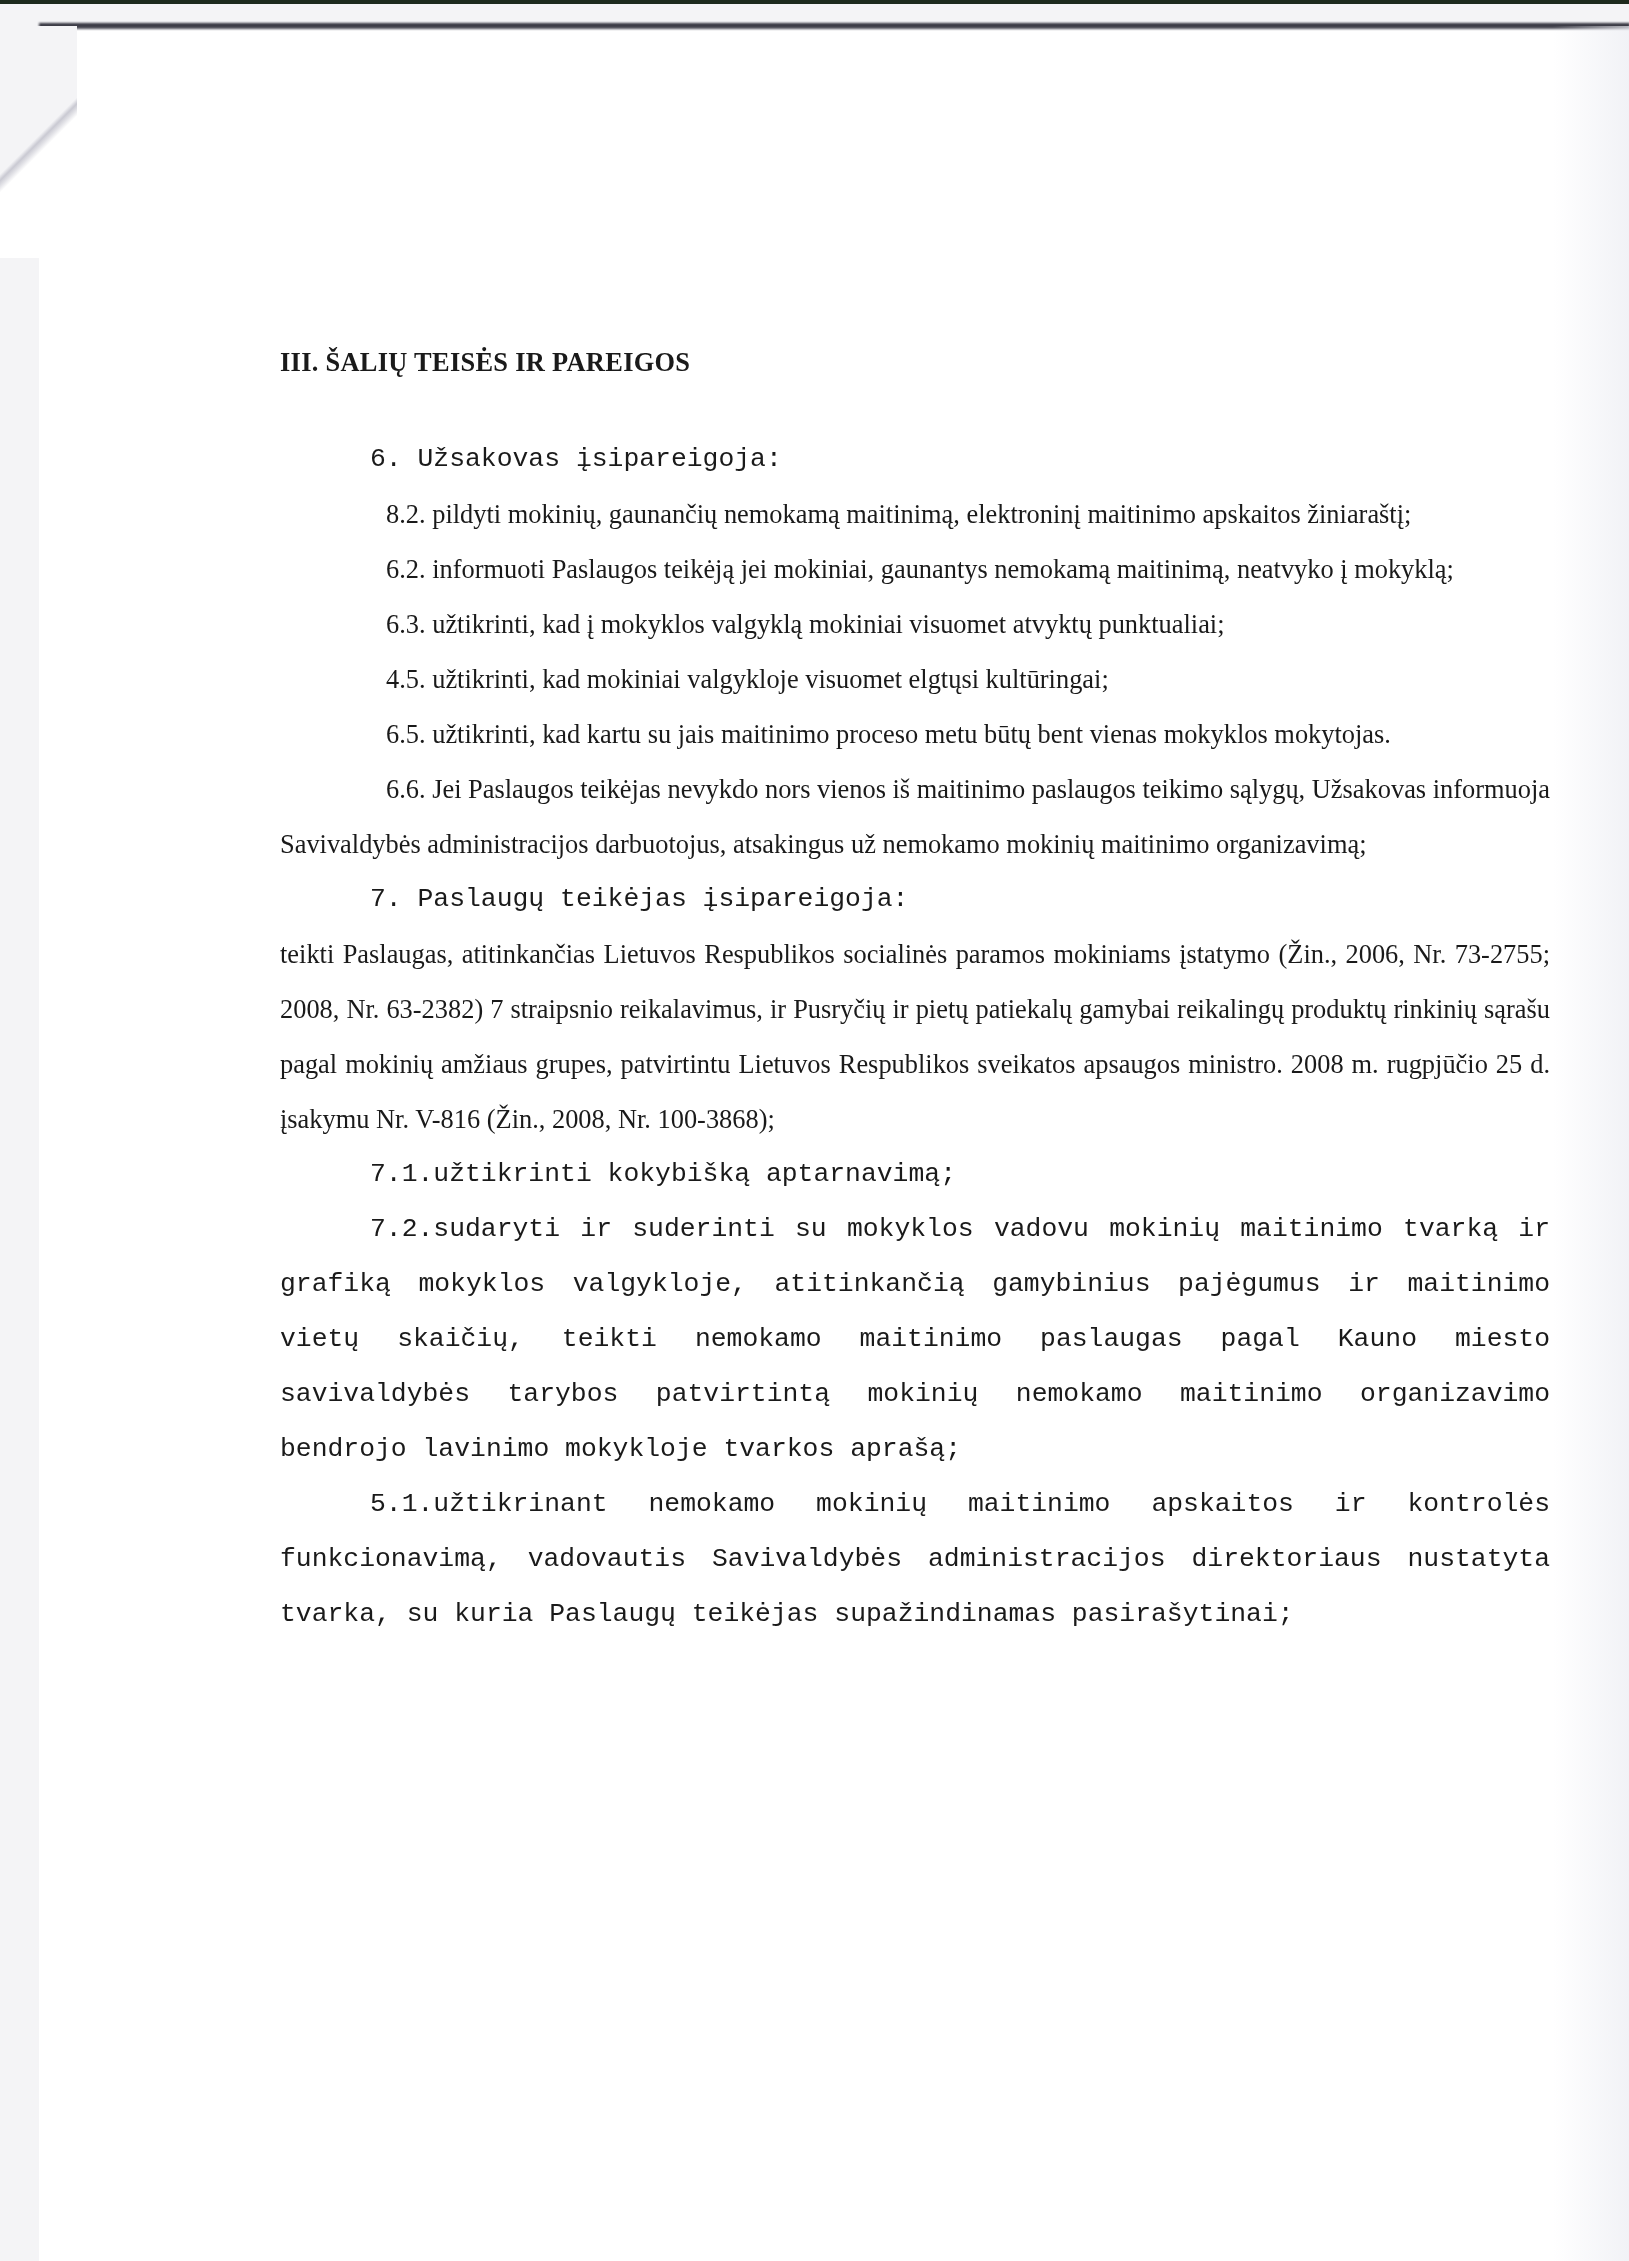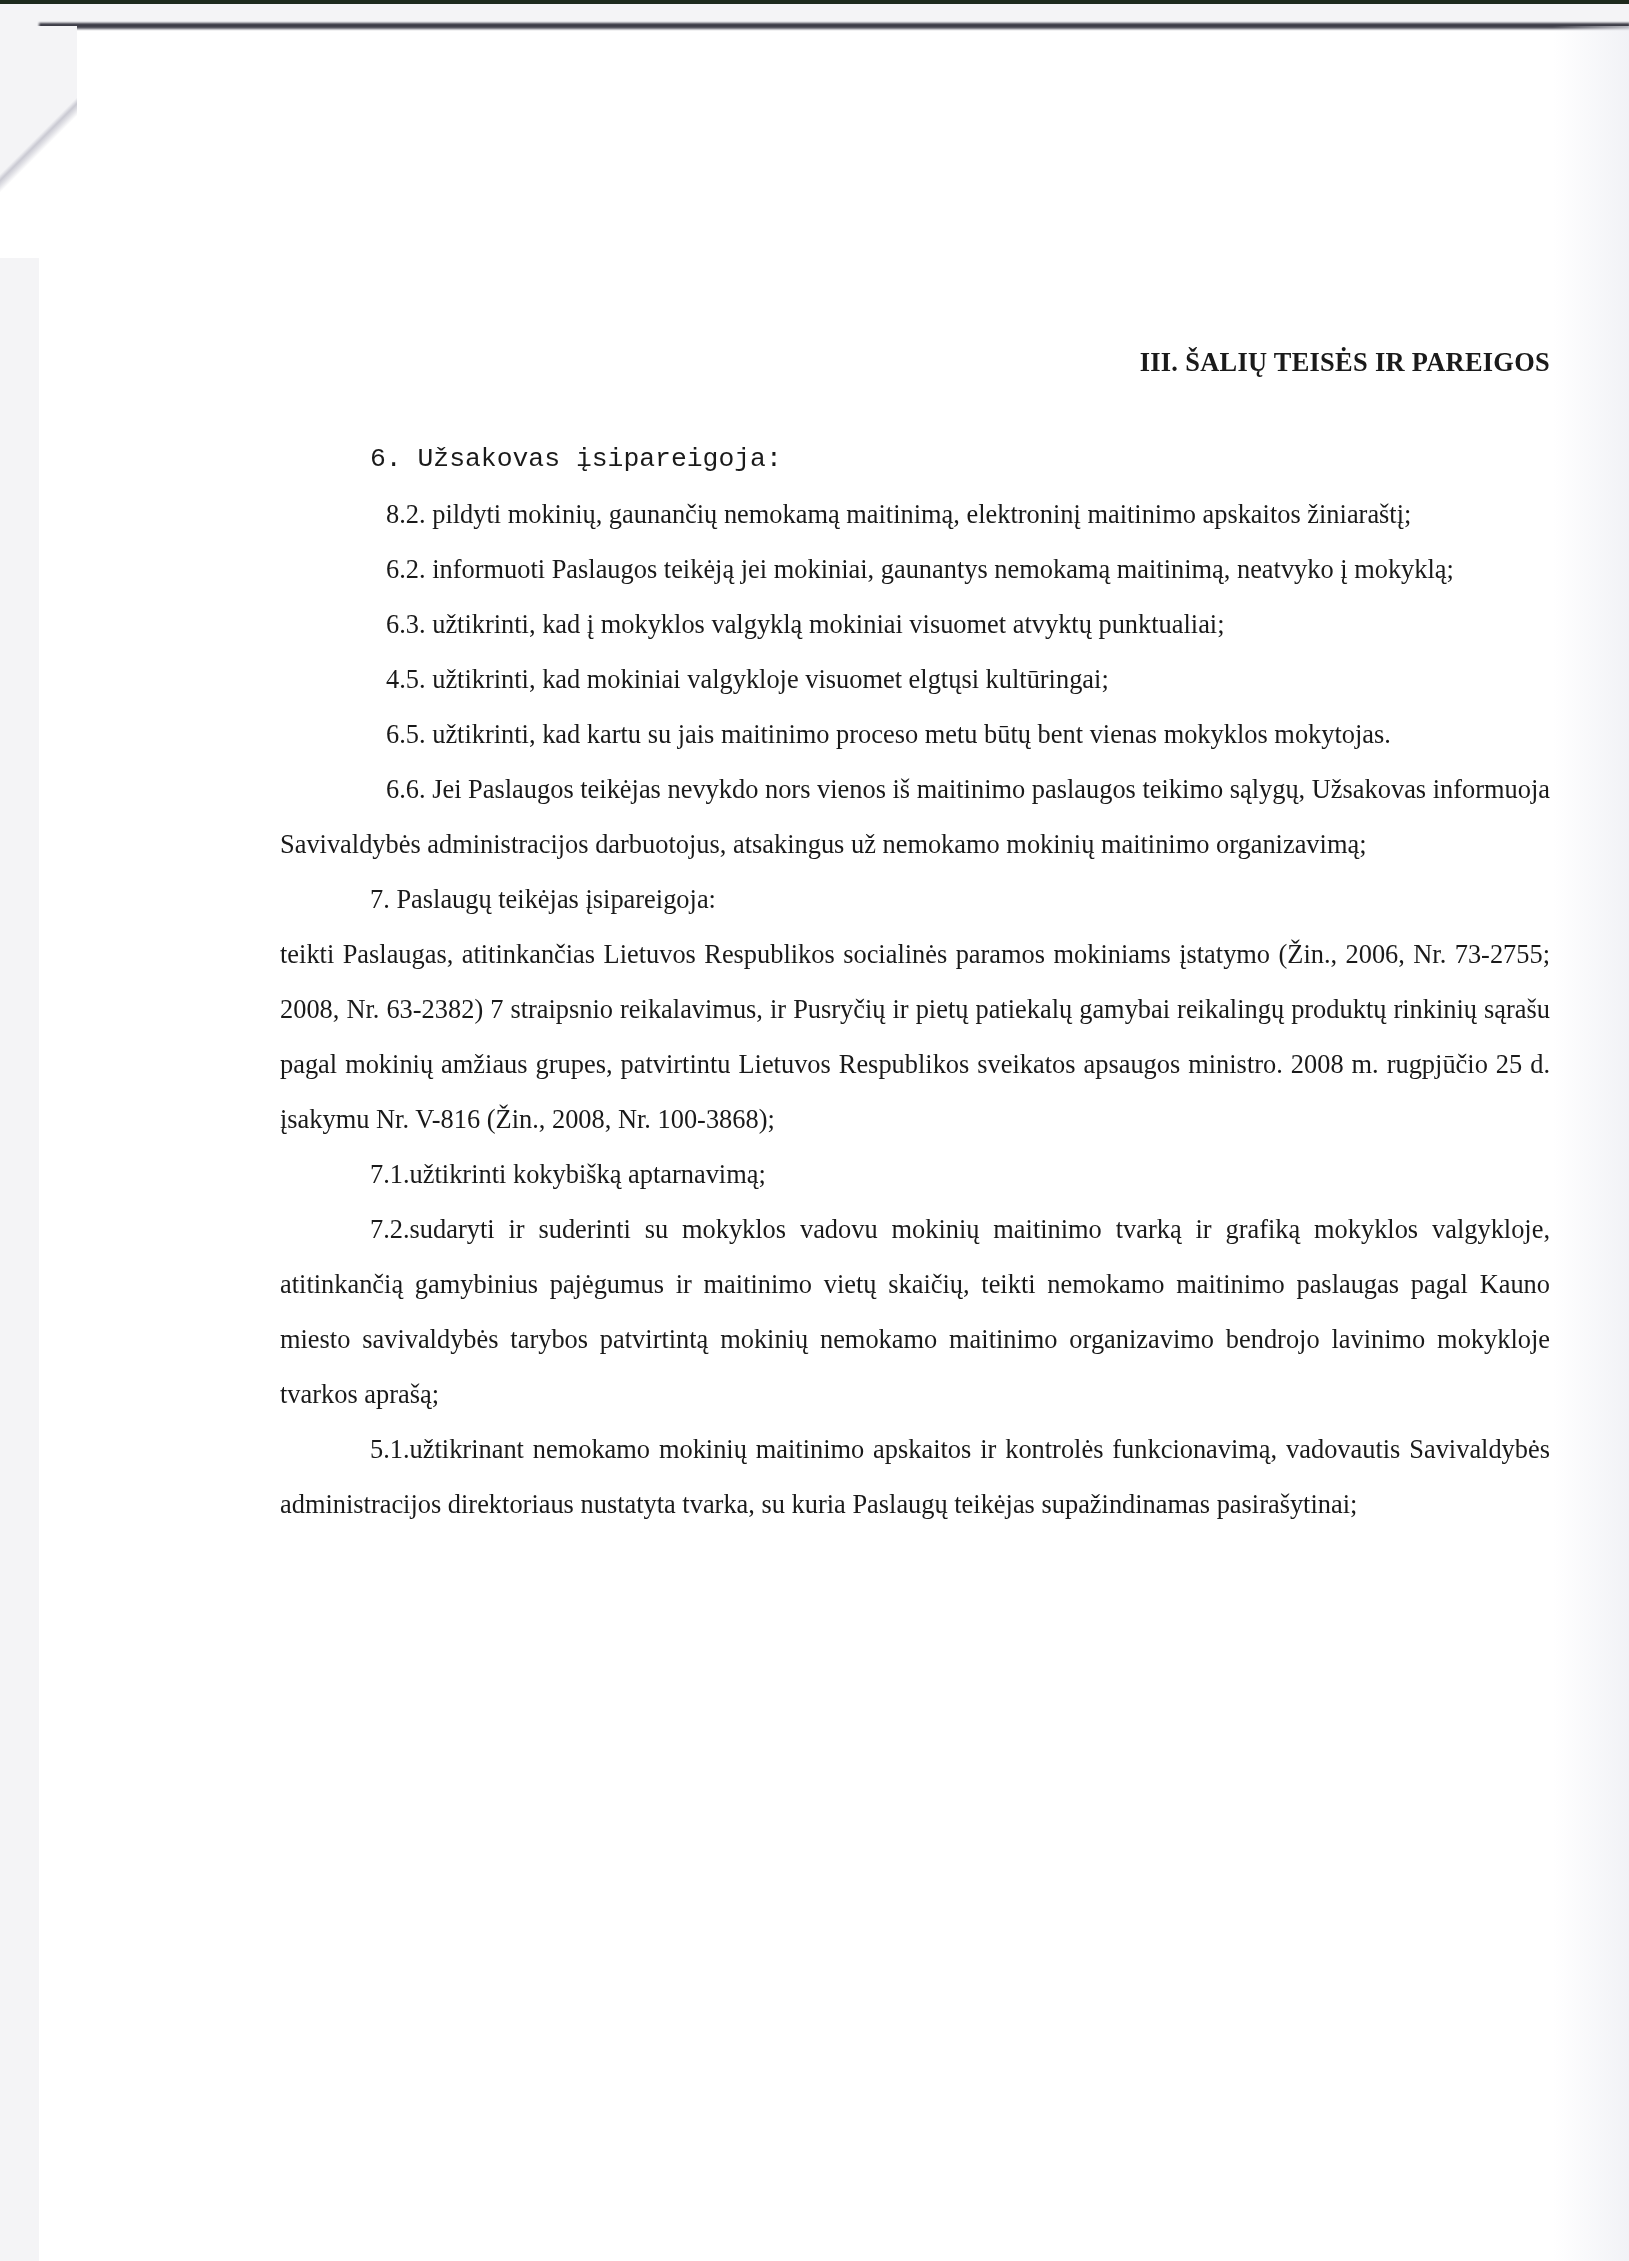--- a/index.html
+++ b/index.html
@@ -27,26 +27,26 @@
     .page-fold-left {
       position: absolute; left: 0; top: 26px; width: 52px; height: 2235px;
       background: linear-gradient(90deg, #f4f4f6 0%, #f4f4f6 85%, #e6e6ea 100%);
     }
     .content {
       position: absolute; left: 280px; top: 335px; width: 1270px;
       font-family: "Liberation Serif", "DejaVu Serif", serif;
       font-size: 26.4px; line-height: 55px; color: #1a1a1a;
     }
     .title {
-      text-align: right; font-weight: bold; font-size: 26.4px;
+      text-align: left; font-weight: bold; font-size: 26.4px;
       margin: 0 0 42px 0; padding-left: 0; letter-spacing: 0.3px;
     }
     p { margin: 0; text-align: justify; }
     .ind { text-indent: 106px; }
-    .ind7 { text-indent: 90px; }
+    .ind7 { text-indent: 90px; font-family: Liberation Mono, monospace; }
     .ind6 { text-indent: 90px; font-family: Liberation Mono, monospace; }
     .right-shade {
       position: absolute; right: 0; top: 26px; width: 77px; height: 2235px;
       background: linear-gradient(90deg, rgba(255,255,255,0) 0%, rgba(235,236,242,0.7) 100%);
     }
   </style>
 </head>
 <body>
 
 <div class="scan-topbar"></div>

